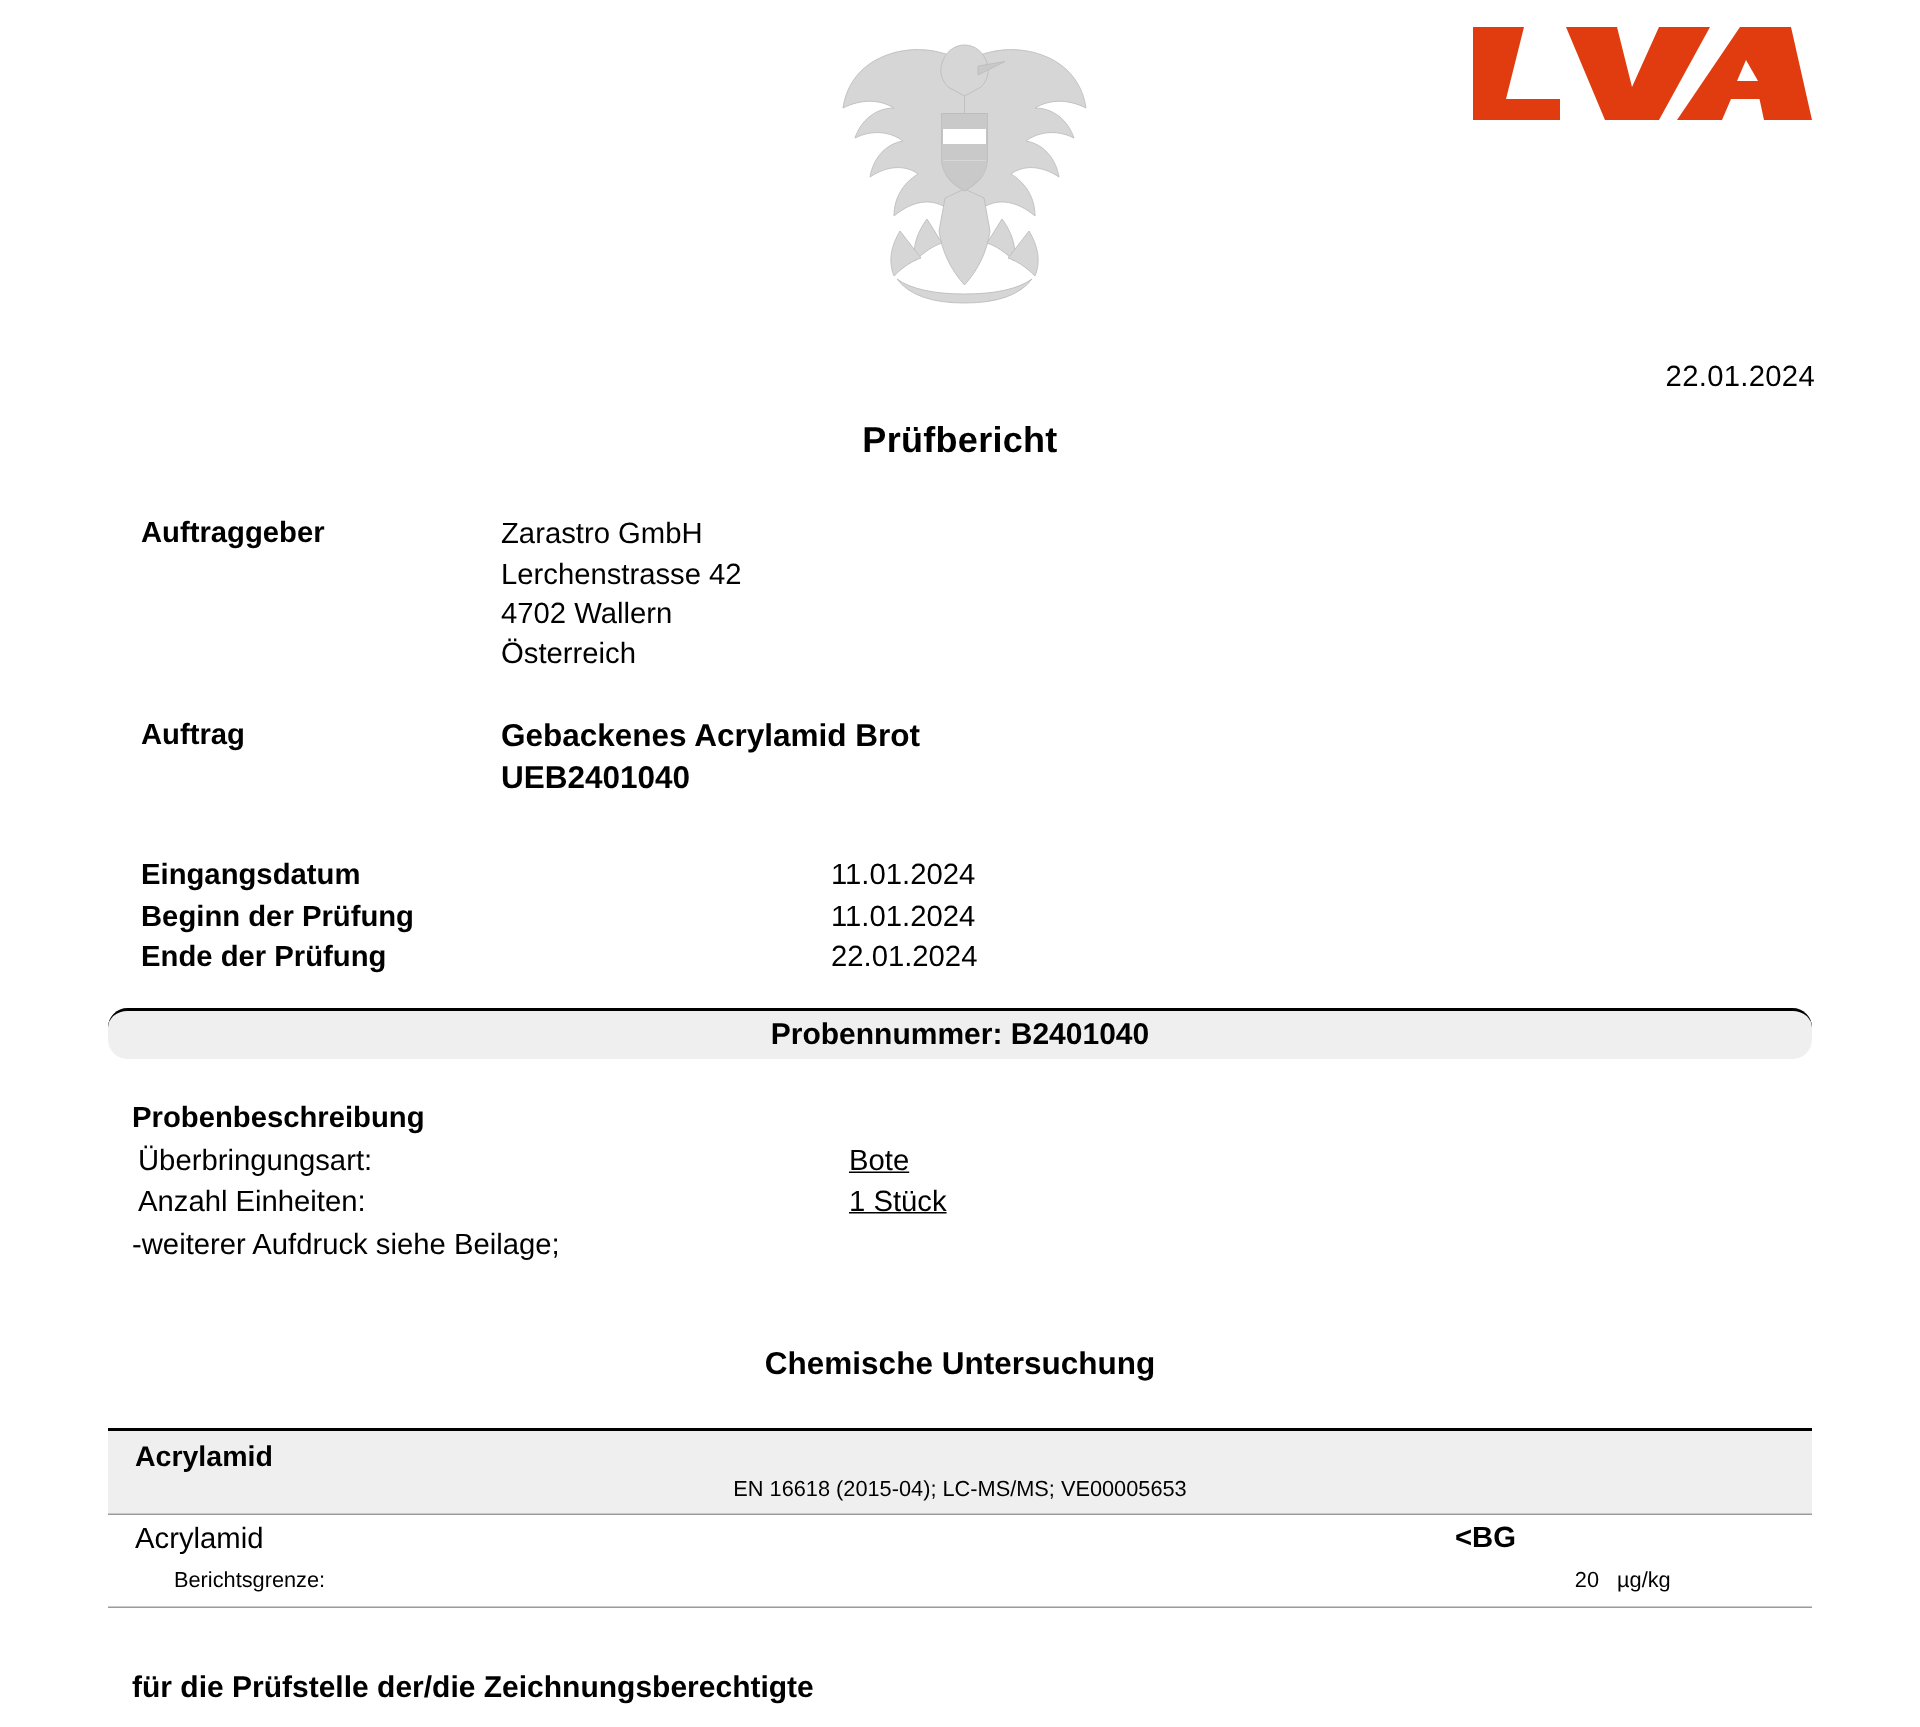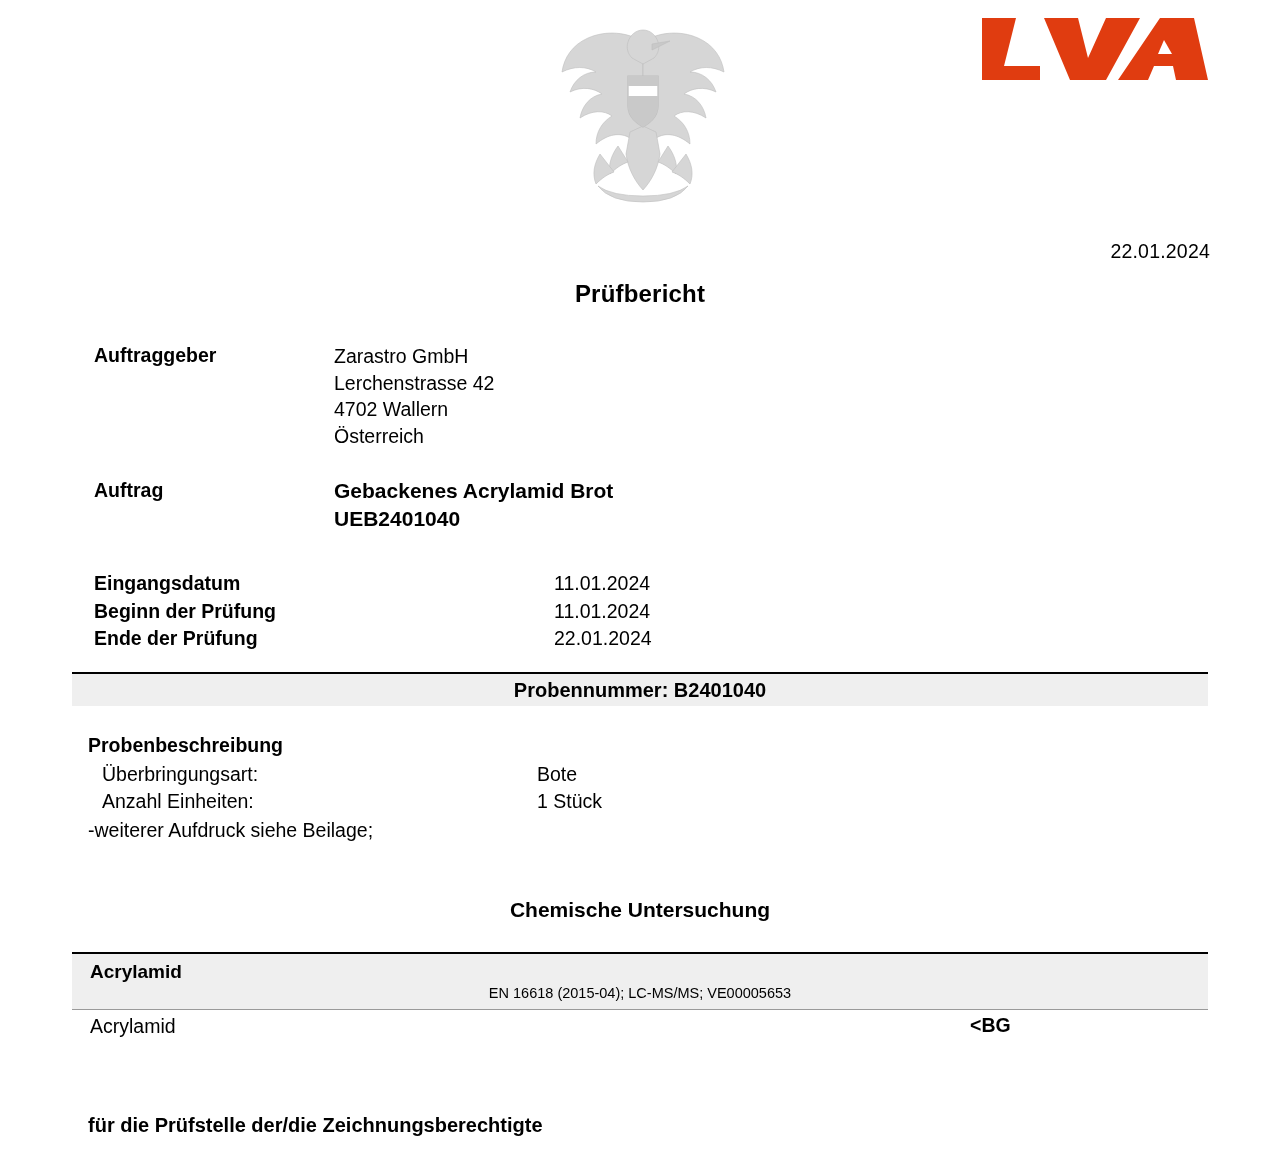--- a/index.html
+++ b/index.html
@@ -117,37 +117,38 @@
     top: 672px;
     width: 1136px;
     height: 32px;
     background: #efefef;
     border-top: 2px solid #000;
     display: flex;
     align-items: center;
     justify-content: center;
     font-size: 20px;
     font-weight: bold;
+    border-radius: 13px;
   }
 
   
   .descr {
     position: absolute;
     left: 88px;
     top: 732px;
     font-size: 19.5px;
     line-height: 27.5px;
   }
   .descr-title {
     font-weight: bold;
     margin-bottom: 1px;
   }
   .descr .dline { position: relative; height: 27.5px; }
-  .descr .dname { position: absolute; left: 14px; white-space: nowrap; }
-  .descr .dval  { position: absolute; left: 449px; white-space: nowrap; }
+  .descr .dname { position: absolute; left: 4px; white-space: nowrap; }
+  .descr .dval  { position: absolute; left: 478px; white-space: nowrap; text-decoration: underline; }
   .descr .note  { margin-top: 1px; white-space: nowrap; }
 
   
   .section-heading {
     position: absolute;
     left: 0;
     right: 0;
     top: 898px;
     text-align: center;
     font-size: 21px;
@@ -336,17 +337,22 @@
 
   <div class="analysis">
     <div class="an-head">
       <div class="an-name">Acrylamid</div>
       <div class="an-method">EN 16618 (2015-04); LC-MS/MS; VE00005653</div>
     </div>
     <div class="an-row">
       <span class="an-param">Acrylamid</span>
       <span class="an-value">&lt;BG</span>
     </div>
+    <div class="an-sub">
+      <span class="an-sublabel">Berichtsgrenze:</span>
+      <span class="an-subval">20</span>
+      <span class="an-subunit">µg/kg</span>
+    </div>
   </div>
 
   <div class="footer-note">für die Prüfstelle der/die Zeichnungsberechtigte</div>
 
 </div>
 
 </body></html>

